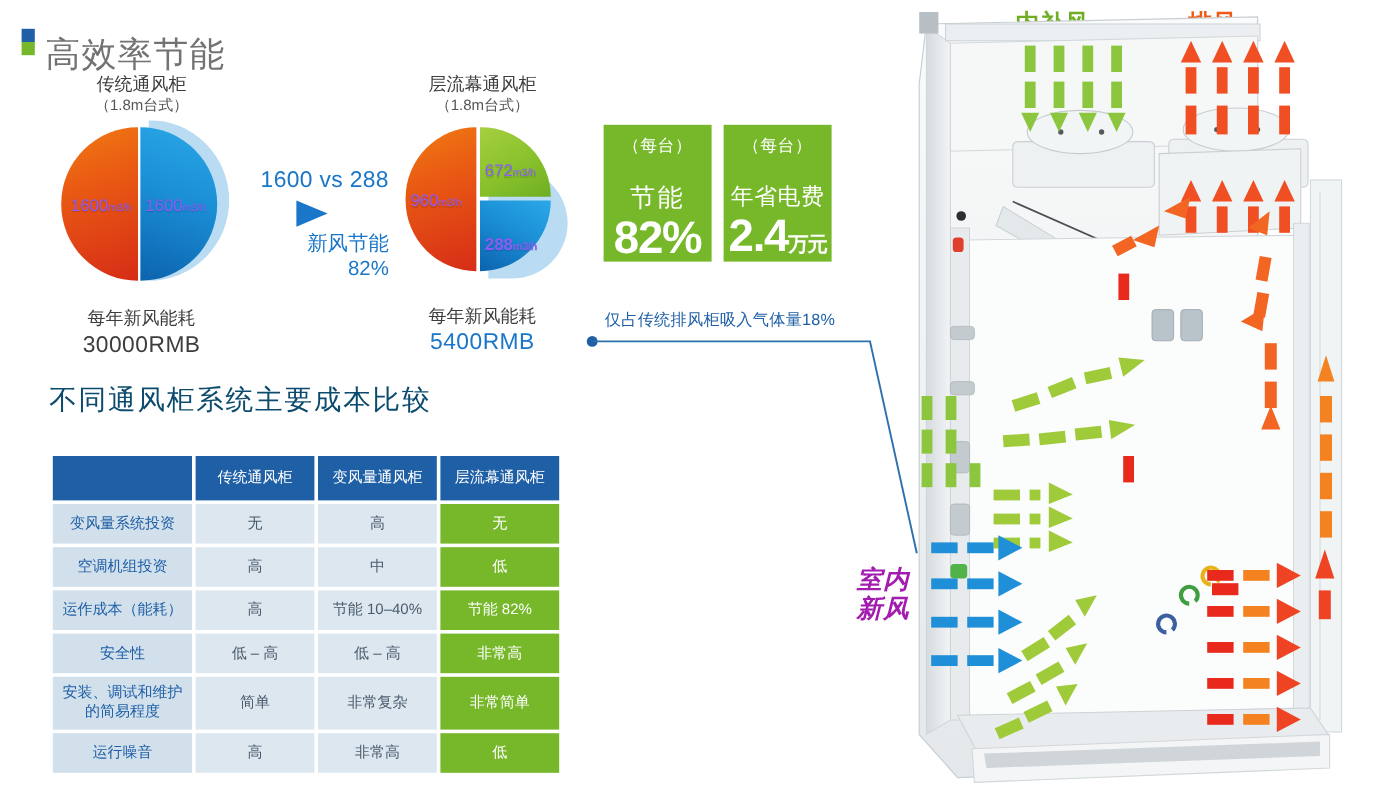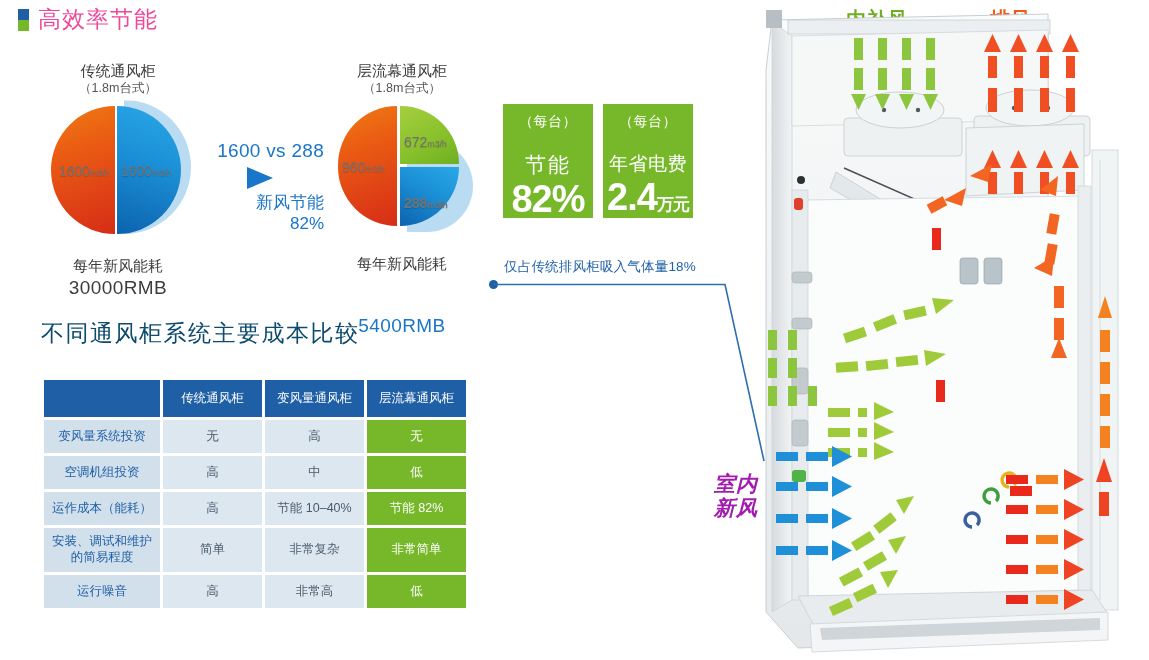--- a/index.html
+++ b/index.html
@@ -5,51 +5,51 @@
   html,body{margin:0;padding:0;background:#fff;}
   body{width:1149px;height:660px;overflow:hidden;font-family:"Liberation Sans","DejaVu Sans",sans-serif;}
   #page{position:relative;width:1149px;height:660px;background:#ffffff;overflow:hidden;}
 
   
   .hdr{position:absolute;left:18px;top:8px;display:flex;align-items:center;gap:9px;}
   .hdr-marker{width:11px;height:22px;display:flex;flex-direction:column;}
   .hdr-marker i{display:block;width:11px;height:11px;}
   .hdr-marker i.b{background:#1f5fa6;}
   .hdr-marker i.g{background:#76b82a;}
-  .hdr-title{font-size:23px;color:#ec4899;letter-spacing:1px;line-height:1;}
+  .hdr-title{font-size:29px;color:#737373;letter-spacing:1px;line-height:1;margin-top:24px;}
 
   
   .pie-col{position:absolute;text-align:center;}
   .pie-cap{font-size:15px;color:#3d3d3d;line-height:1.25;}
   .pie-cap .sub{font-size:12.5px;color:#555;}
   .pie-wrap{position:relative;margin:10px auto 0;}
   .pie-foot{font-size:15px;color:#3d3d3d;line-height:1.3;margin-top:8px;}
   .pie-foot .v{font-size:19px;letter-spacing:.4px;}
-  .pie-foot .v.blue{color:#1a76c8;margin-top:40px;}
+  .pie-foot .v.blue{color:#1a76c8;}
 
   
   .pieA{width:128px;height:128px;text-align:right;}
   .pieA .halo{position:absolute;right:-6px;top:-6px;width:134px;height:134px;border-radius:50%;
        background:#b9dcf2;clip-path:polygon(50% 0,100% 0,100% 100%,50% 100%);}
   .pieA .lf{position:absolute;left:0;top:0;width:64px;height:128px;border-radius:64px 0 0 64px;
        background:linear-gradient(160deg,#f07c12 0%,#ea5b13 35%,#d62d17 100%);}
   .pieA .rt{position:absolute;left:66px;top:0;width:64px;height:128px;border-radius:0 64px 64px 0;
        background:linear-gradient(200deg,#2ba8e8 0%,#1b8fd6 45%,#0c63ae 100%);}
 
   
   .pieB{width:120px;height:120px;}
   .pieB .halo{position:absolute;right:-7px;top:34px;width:66px;height:92px;border-radius:0 60px 60px 0;
        background:#b9dcf2;}
   .pieB .lf{position:absolute;left:0;top:0;width:59px;height:120px;border-radius:60px 0 0 60px;
        background:linear-gradient(160deg,#f07c12 0%,#ea5b13 35%,#d62d17 100%);}
   .pieB .gq{position:absolute;left:62px;top:0;width:59px;height:58px;border-radius:0 60px 0 0;
        background:linear-gradient(150deg,#a6cf3f 0%,#86c02b 60%,#6fae22 100%);}
   .pieB .bq{position:absolute;left:62px;top:61px;width:59px;height:59px;border-radius:0 0 60px 0;
        background:linear-gradient(210deg,#2ba8e8 0%,#1b8fd6 45%,#0c63ae 100%);}
-  .slice-lbl{position:absolute;color:#737373;font-size:14px;white-space:nowrap;line-height:1;
+  .slice-lbl{position:absolute;color:#8b5cf6;font-size:14px;white-space:nowrap;line-height:1;
        text-shadow:0 1px 1px rgba(0,0,0,.18);}
   .slice-lbl small{font-size:9px;letter-spacing:-.2px;}
 
   
   .cmp{position:absolute;text-align:right;color:#1a76c8;}
   .cmp .t1{font-size:19px;letter-spacing:.3px;white-space:nowrap;}
   .cmp .arw{margin:5px auto 3px;width:0;height:0;border-left:26px solid #1a76c8;
        border-top:11px solid transparent;border-bottom:11px solid transparent;}
   .cmp .t2{font-size:17px;line-height:1.25;}
 
@@ -211,20 +211,26 @@
         <td class="lbl">空调机组投资</td>
         <td class="val">高</td>
         <td class="val">中</td>
         <td class="hi">低</td>
       </tr>
       <tr>
         <td class="lbl">运作成本（能耗）</td>
         <td class="val">高</td>
         <td class="val">节能 10–40%</td>
         <td class="hi">节能 82%</td>
+      </tr>
+      <tr>
+        <td class="lbl">安全性</td>
+        <td class="val">低 – 高</td>
+        <td class="val">低 – 高</td>
+        <td class="hi">非常高</td>
       </tr>
       <tr class="tall">
         <td class="lbl">安装、调试和维护的简易程度</td>
         <td class="val">简单</td>
         <td class="val">非常复杂</td>
         <td class="hi">非常简单</td>
       </tr>
       <tr>
         <td class="lbl">运行噪音</td>
         <td class="val">高</td>

